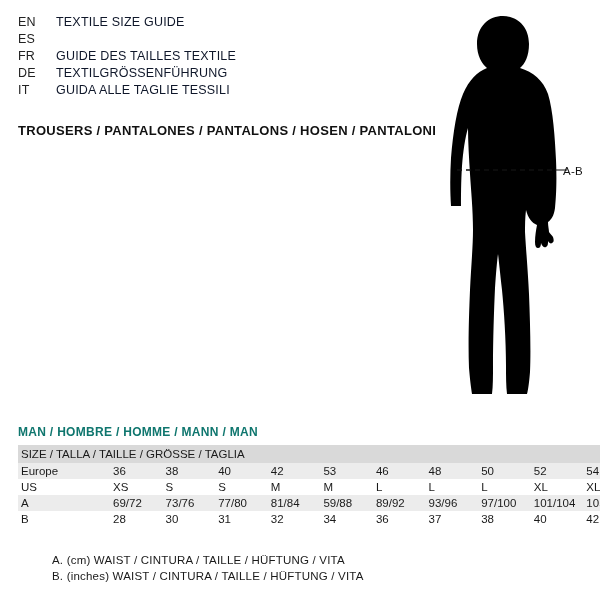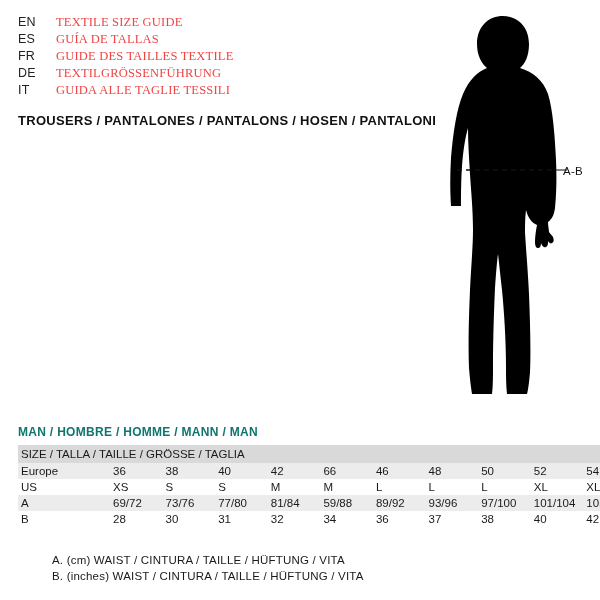--- a/index.html
+++ b/index.html
@@ -35,27 +35,26 @@
     line-height: 17px;
     font-size: 12.5px;
     letter-spacing: 0.2px;
   }
   .lang-code {
     width: 38px;
     flex: 0 0 38px;
     color: #222;
   }
   .lang-title {
-    color: #ef4444;
-    font-family: Liberation Serif, serif;
+    color: #0f172a;
   }
 
   
   .category {
-    margin-top: 14px;
+    margin-top: 24px;
     font-size: 13px;
     font-weight: bold;
     letter-spacing: 0.3px;
     color: #111;
   }
 
   
   .figure-wrap {
     position: absolute;
     left: 415px;
@@ -135,21 +134,20 @@
 
 <div class="page">
 
   <ul class="lang-list">
     <li class="lang-row">
       <span class="lang-code">EN</span>
       <span class="lang-title">TEXTILE SIZE GUIDE</span>
     </li>
     <li class="lang-row">
       <span class="lang-code">ES</span>
-      <span class="lang-title">GUÍA DE TALLAS</span>
     </li>
     <li class="lang-row">
       <span class="lang-code">FR</span>
       <span class="lang-title">GUIDE DES TAILLES TEXTILE</span>
     </li>
     <li class="lang-row">
       <span class="lang-code">DE</span>
       <span class="lang-title">TEXTILGRÖSSENFÜHRUNG</span>
     </li>
     <li class="lang-row">
@@ -233,21 +231,21 @@
         <tr class="head-row">
           <td colspan="12">SIZE / TALLA / TAILLE / GRÖSSE / TAGLIA</td>
         </tr>
 
         <tr class="shaded">
           <td>Europe</td>
           <td>36</td>
           <td>38</td>
           <td>40</td>
           <td>42</td>
-          <td>66</td>
+          <td>53</td>
           <td>46</td>
           <td>48</td>
           <td>50</td>
           <td>52</td>
           <td>54</td>
 
         </tr>
 
         <tr class="plain">
           <td>US</td>

